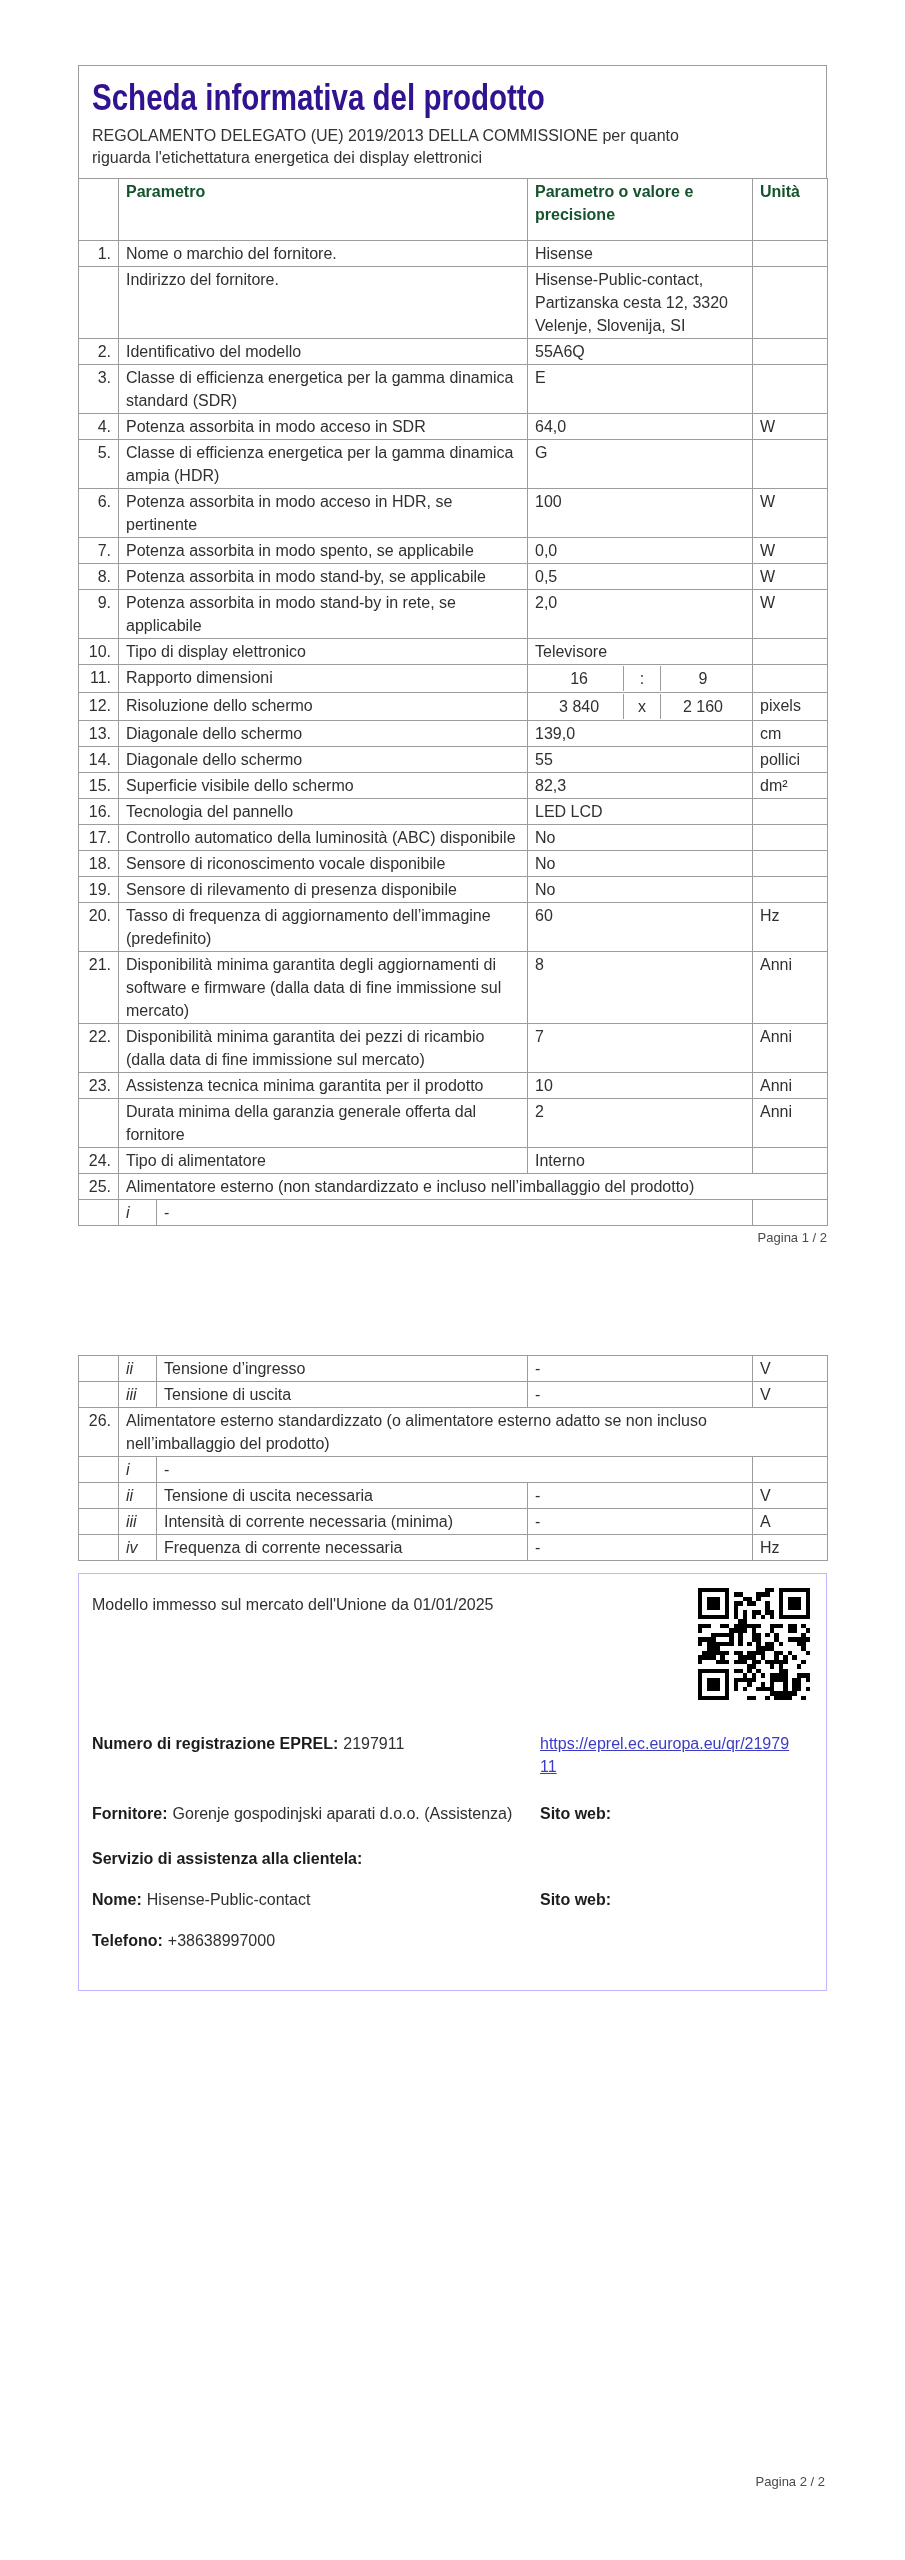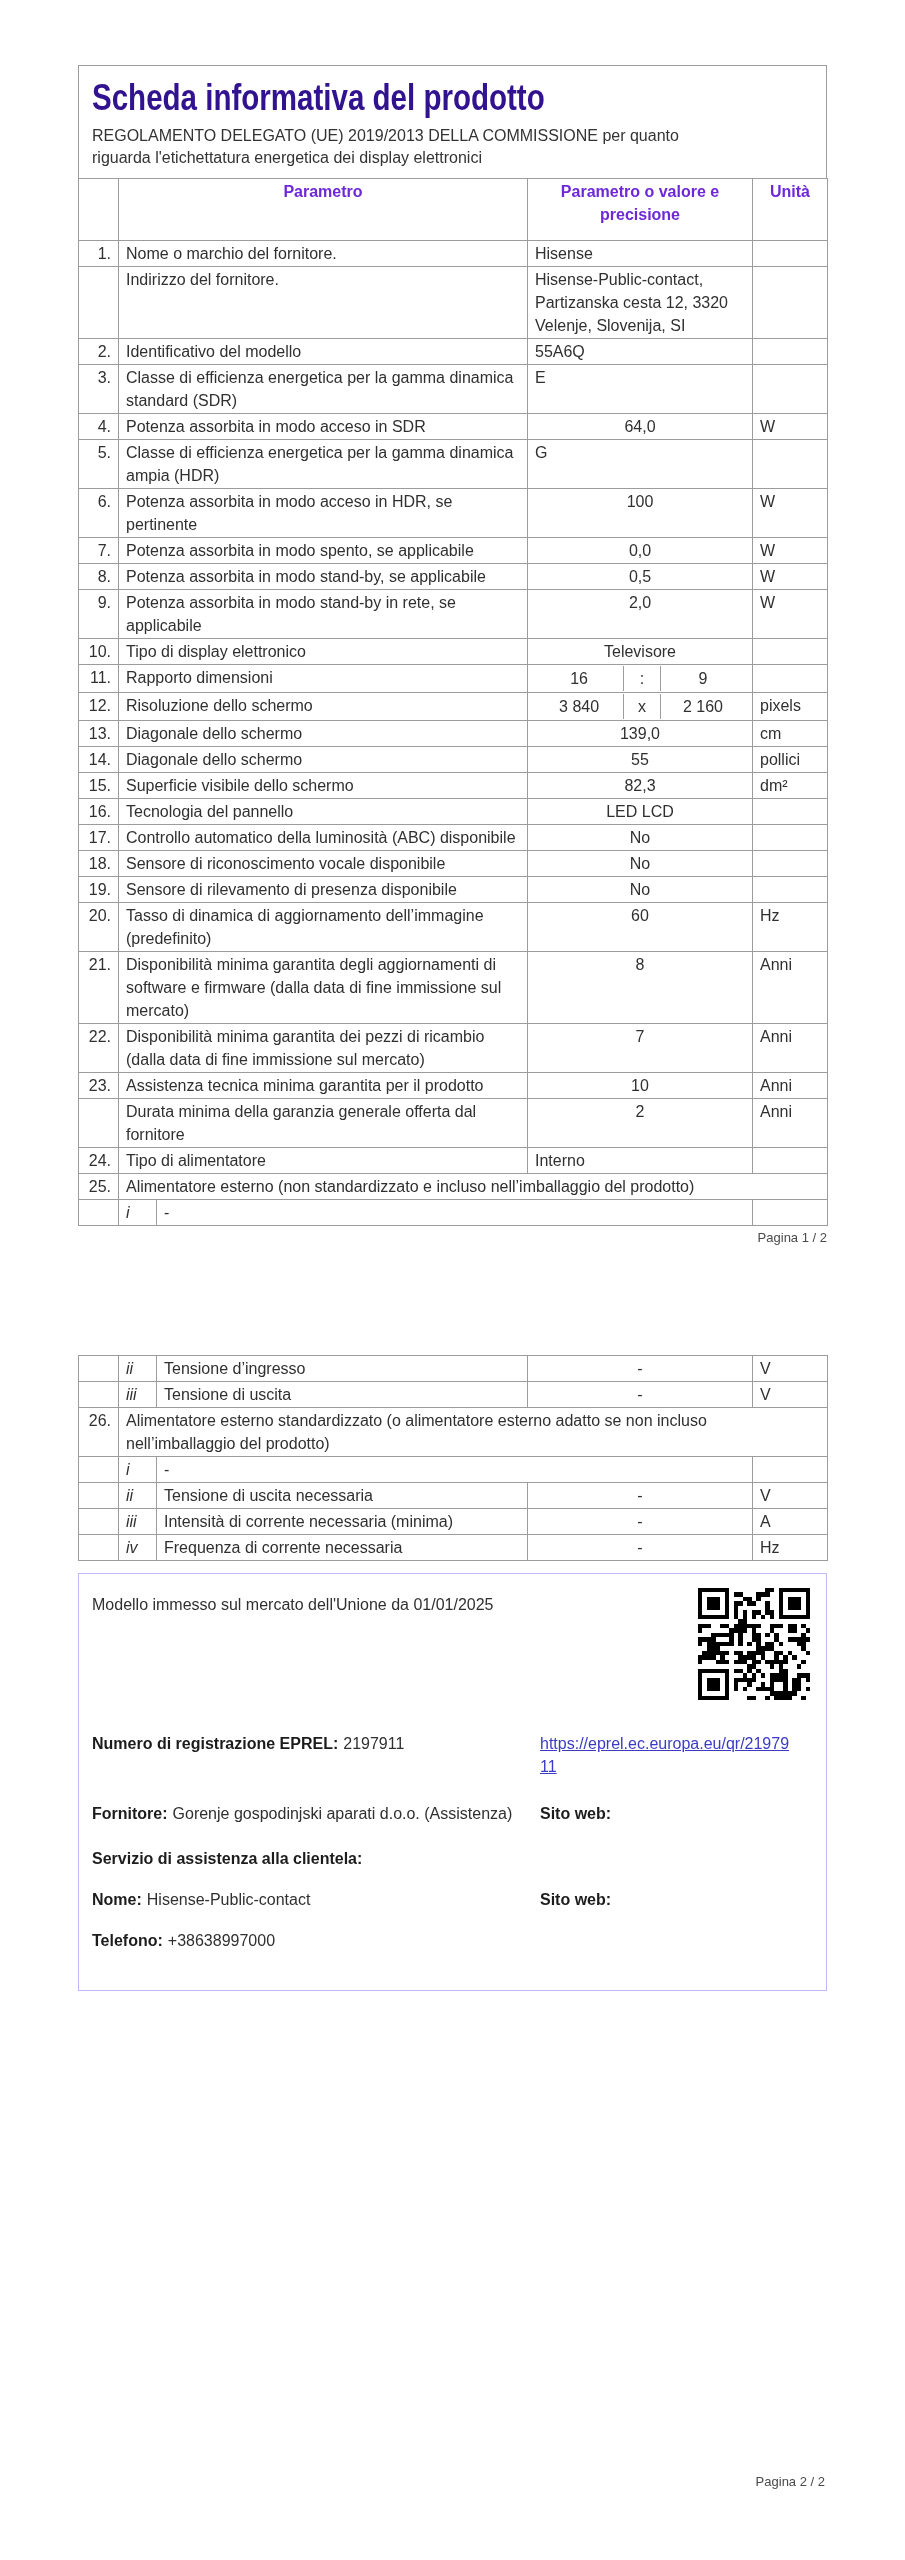--- a/index.html
+++ b/index.html
@@ -9,25 +9,25 @@
 
   
   .titlebox{border:1px solid #9c9c9c;border-bottom:none;padding:11px 13px 9px 13px;}
   .doc-title{font-size:36px;font-weight:bold;color:#31128f;line-height:42px;white-space:nowrap;
              transform:scaleX(.82);transform-origin:0 50%;}
   .doc-reg{font-size:16px;line-height:22px;color:#333;margin-top:6px;max-width:630px;}
 
   
   table.fiche{border-collapse:collapse;width:100%;font-size:16px;line-height:23px;table-layout:fixed;}
   .fiche th,.fiche td{border:1px solid #9c9c9c;padding:1px 7px;vertical-align:top;word-wrap:break-word;}
-  .fiche th{text-align:center;font-weight:bold;color:#6d28d9;padding-bottom:14px;}
+  .fiche th{text-align:left;font-weight:bold;color:#14532d;padding-bottom:14px;}
   .c-num{text-align:right;padding-right:9px;}
   .c-sub{font-style:italic;}
   .c-val-l{text-align:left;}
-  .c-val-r{text-align:center;}
+  .c-val-r{text-align:left;}
   .c-unit{text-align:left;}
   .c-triple{padding:0;}
   .tripwrap{display:flex;line-height:25px;}
   .tripwrap span{display:block;text-align:center;}
   .t0{flex:0 0 42%;}
   .t1{flex:0 0 17%;border-left:1px solid #9c9c9c;border-right:1px solid #9c9c9c;}
   .t2{flex:1 1 auto;}
 
   .pgnum{font-size:13px;color:#4a4a4a;text-align:right;margin-top:4px;}
   #table2{margin-top:110px;padding-left:25px;}
@@ -204,21 +204,21 @@
             <td class="c-unit"></td>
           </tr>
           <tr>
             <td class="c-num">19.</td>
             <td colspan="2">Sensore di rilevamento di presenza disponibile</td>
             <td class="c-val-r">No</td>
             <td class="c-unit"></td>
           </tr>
           <tr>
             <td class="c-num">20.</td>
-            <td colspan="2">Tasso di dinamica di aggiornamento dell’immagine (predefinito)</td>
+            <td colspan="2">Tasso di frequenza di aggiornamento dell’immagine (predefinito)</td>
             <td class="c-val-r">60</td>
             <td class="c-unit">Hz</td>
           </tr>
           <tr>
             <td class="c-num">21.</td>
             <td colspan="2">Disponibilità minima garantita degli aggiornamenti di software e firmware (dalla data di fine immissione sul mercato)</td>
             <td class="c-val-r">8</td>
             <td class="c-unit">Anni</td>
           </tr>
           <tr>

